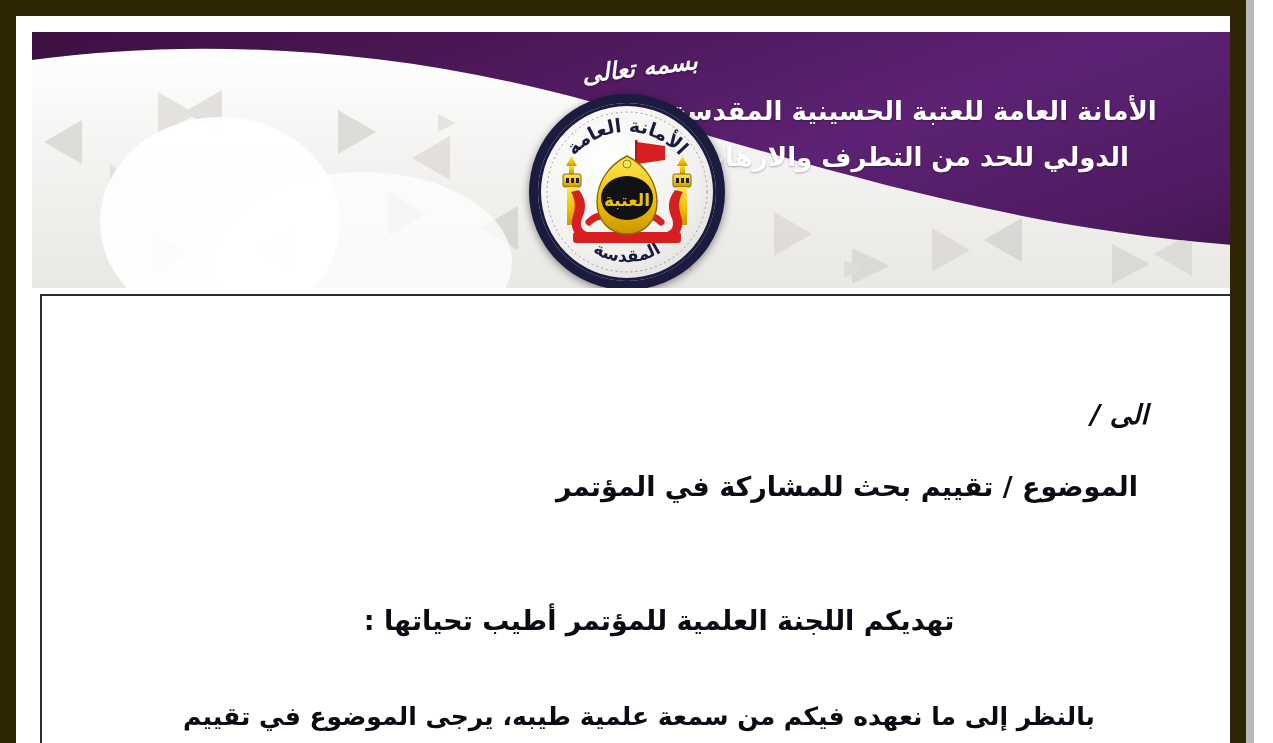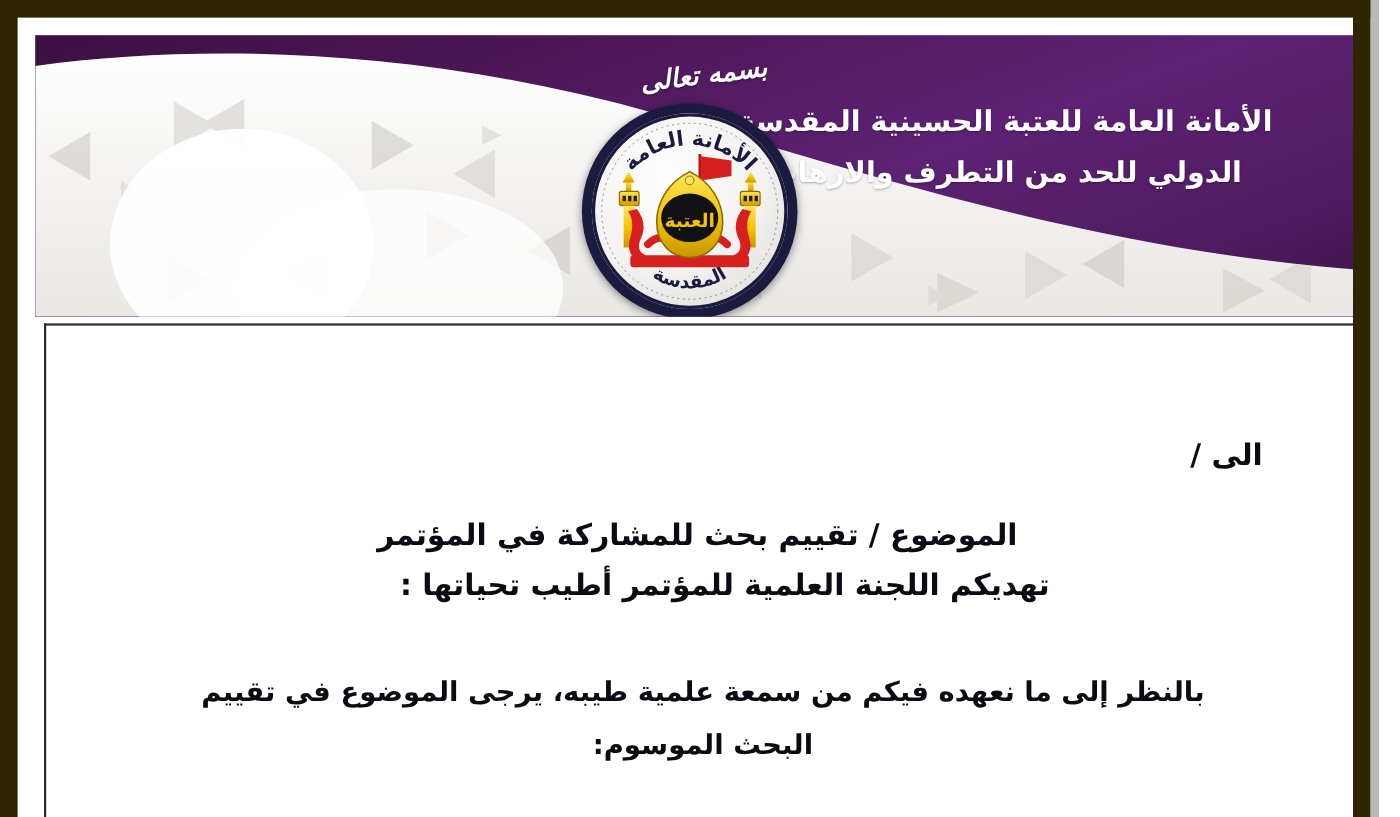--- a/index.html
+++ b/index.html
@@ -121,24 +121,24 @@
   .body-line{
     font-family:"DejaVu Sans","Liberation Sans",sans-serif;
     font-size:27px;font-weight:700;color:#0b0b14;
     line-height:46px;
     white-space:nowrap;
   }
   .row-to{
     display:flex;justify-content:space-between;align-items:baseline;
     margin-bottom:26px;
   }
-  .row-to .to-label{flex:0 0 auto;}
+  .row-to .to-label{flex:0 0 auto;font-style:italic;}
   .row-to .to-value{flex:0 0 auto;padding-left:110px;}
   .row-subject{
-    text-align:center;padding-right:10px;
+    text-align:right;margin-bottom:88px;padding-right:10px;
   }
   .row-greeting{
     text-align:center;margin-bottom:49px;padding-left:40px;
   }
   .para{
     font-family:"DejaVu Sans","Liberation Sans",sans-serif;
     font-size:25px;font-weight:700;color:#0b0b14;
     line-height:48px;
     text-align:justify;
     text-align-last:center;

